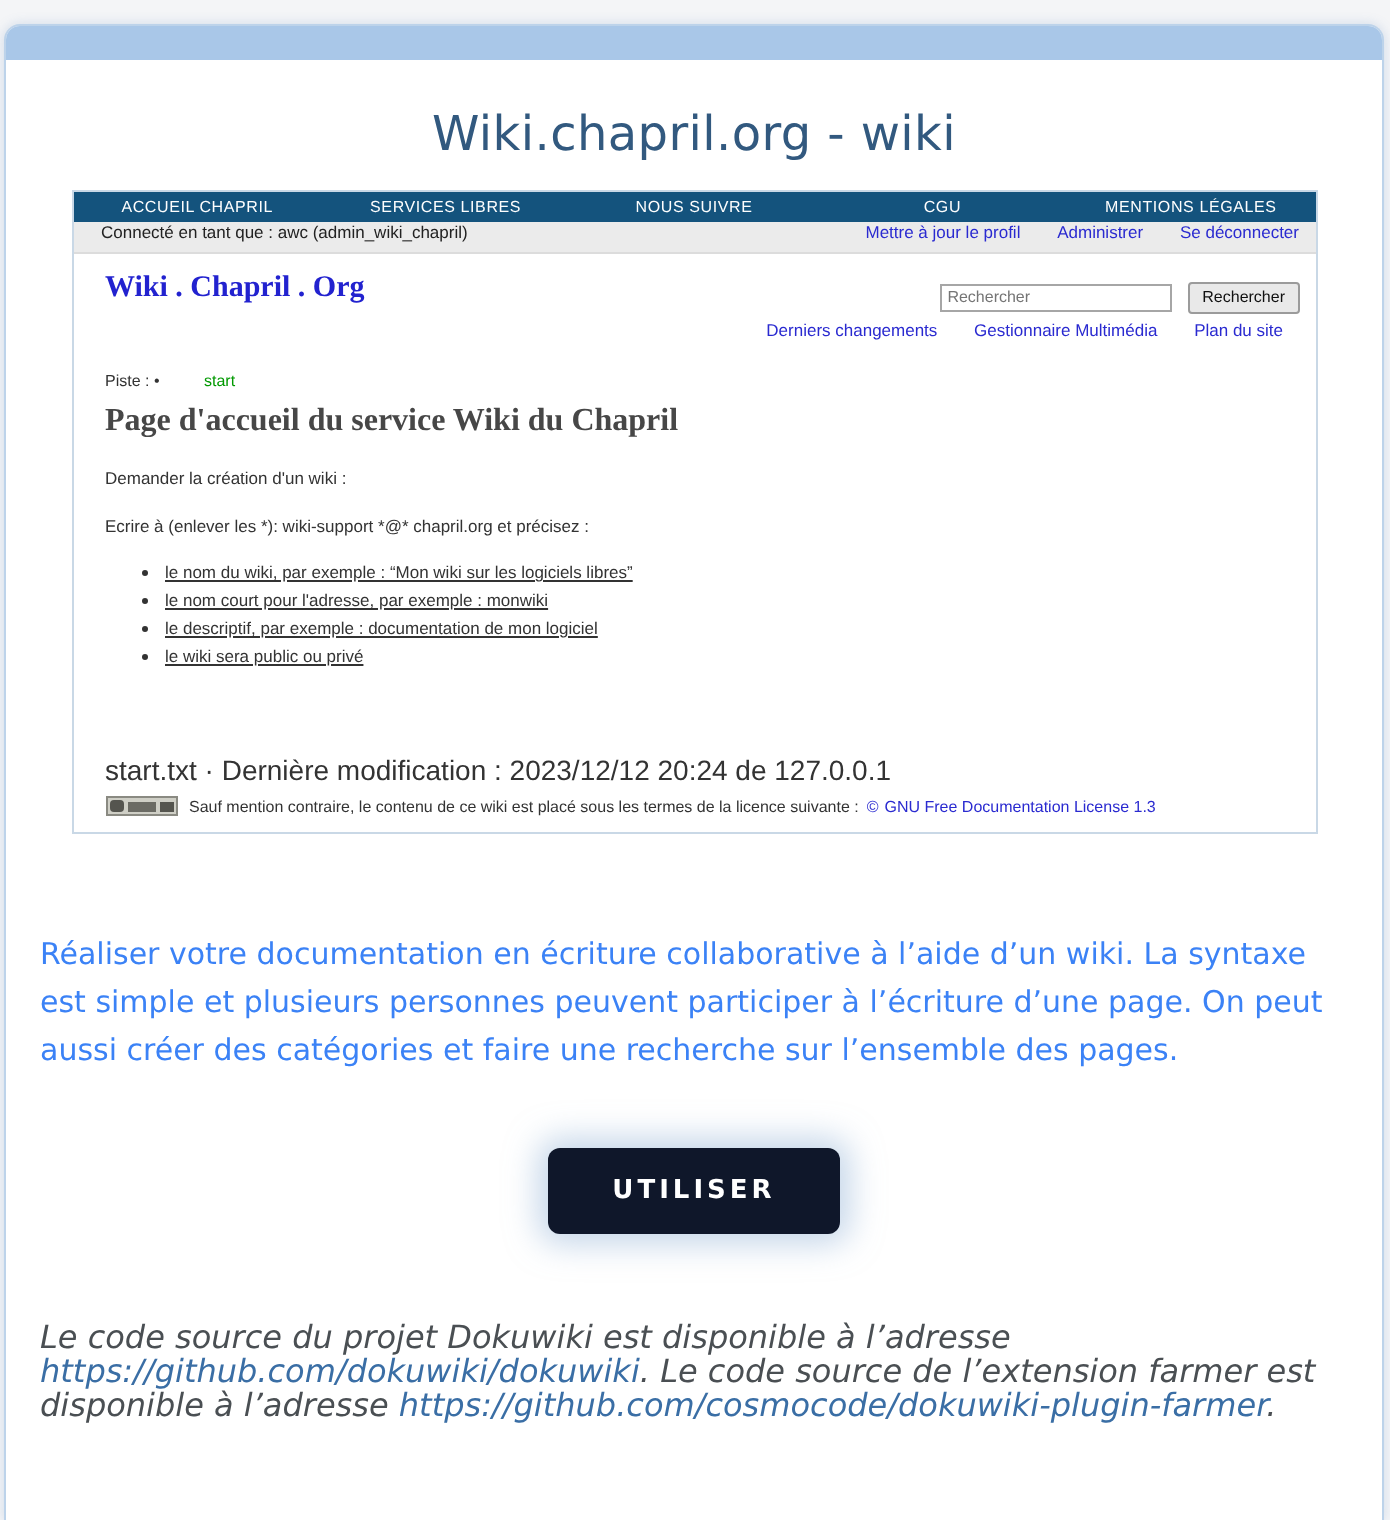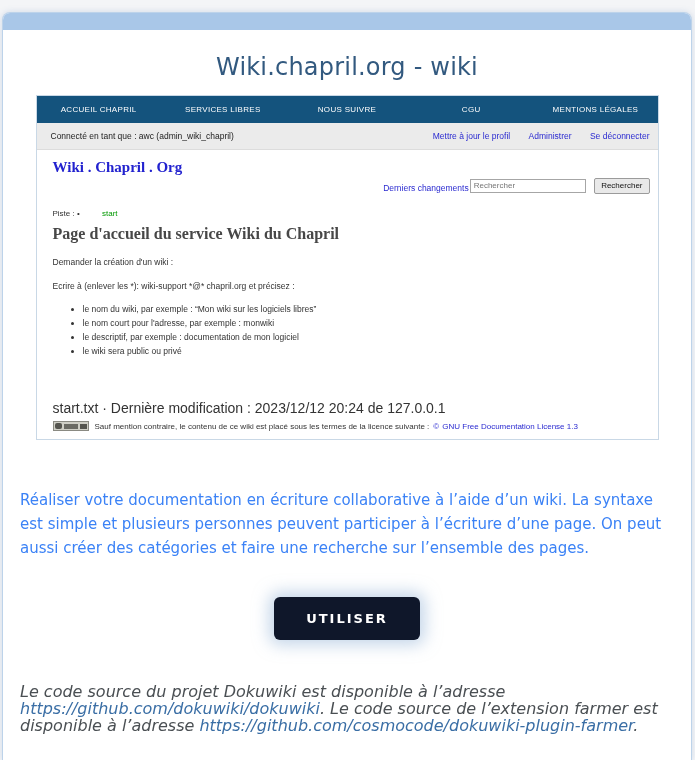--- a/index.html
+++ b/index.html
@@ -26,40 +26,40 @@
     letter-spacing:0.2px;
   }
   
   .shot {
     width:623px; margin:14px auto 0 auto;
     border:1px solid #c9d8e6;
     background:#fff;
     font-family:"Liberation Sans", sans-serif;
   }
   .shot-nav {
-    height:27px; background:#14537d;
+    height:15px; background:#14537d;
     display:flex; align-items:center;
   }
   .shot-nav .nav-item {
     flex:1; text-align:center; color:#fefefe;
     font-size:8px; letter-spacing:0.3px; cursor:pointer;
     white-space:nowrap;
   }
   .shot-userbar {
-    height:27px; background:#ebebeb; border-bottom:1px solid #dcdcdc;
-    display:flex; align-items:center; justify-content:space-between;
+    height:16px; background:#ebebeb; border-bottom:1px solid #dcdcdc;
+    display:flex; align-items:flex-start; justify-content:space-between;
     font-size:8.5px; color:#222; padding:0 8px 0 14px;
   }
   .shot-userbar .ub-links span { color:#2a2ad0; margin-left:16px; cursor:pointer; }
   .shot-body { padding:9px 16px 8px 16px; position:relative; }
   .wiki-logo {
     font-family:"Liberation Serif", serif; font-weight:bold;
     font-size:15px; color:#2222cf; cursor:pointer;
   }
-  .search-zone { position:absolute; top:24px; right:8px; white-space:nowrap; }
+  .search-zone { position:absolute; top:11px; right:8px; white-space:nowrap; }
   .search-zone input {
     width:116px; height:14px; font-size:8px; padding:1px 3px;
     border:1px solid #a6a6a6; color:#333;
     font-family:"Liberation Sans", sans-serif;
   }
   .search-zone button {
     height:16px; font-size:8px; padding:0 6px; margin-left:4px;
     background:#e9e9e9; border:1px solid #9b9b9b; border-radius:2px;
     color:#111; cursor:pointer;
     font-family:"Liberation Sans", sans-serif;
@@ -67,21 +67,21 @@
   .shot-links { text-align:right; font-size:8.5px; margin-top:7px; }
   .shot-links span { color:#2a2ad0; margin-left:16px; cursor:pointer; }
   .breadcrumb { font-size:8px; color:#333; margin-top:16px; }
   .breadcrumb .bc-page { color:#009900; font-weight:normal; cursor:pointer;padding-left:20px; }
   .wiki-h1 {
     font-family:"Liberation Serif", serif; font-weight:bold;
     font-size:16px; color:#474747; margin-top:7px;
   }
   .wiki-p { font-size:8.5px; color:#333; margin-top:14px; }
   .wiki-ul { margin:13px 0 0 30px; font-size:8.5px; color:#333; }
-  .wiki-ul li { margin-bottom:4px; }
+  .wiki-ul li { margin-bottom:4px;text-decoration:underline; }
   .wiki-meta { font-size:14px; color:#333; margin-top:44px; }
   .license-row { display:flex; align-items:flex-end; margin-top:5px; font-size:8px; color:#333; }
   .license-badge {
     width:36px; height:10px; background:#cfcfc6; border:1px solid #8a8a82;
     display:flex; align-items:center; padding:0 1px; margin-right:6px;
   }
   .license-badge .seg-a { width:8px; height:6px; background:#55554f; border-radius:2px; }
   .license-badge .seg-b { width:14px; height:5px; background:#6b6b64; margin-left:2px; }
   .license-badge .seg-c { width:7px; height:5px; background:#55554f; margin-left:2px; }
   .license-row .cc-icon { color:#2a2ad0; margin:0 3px 0 4px; font-size:8px; }

